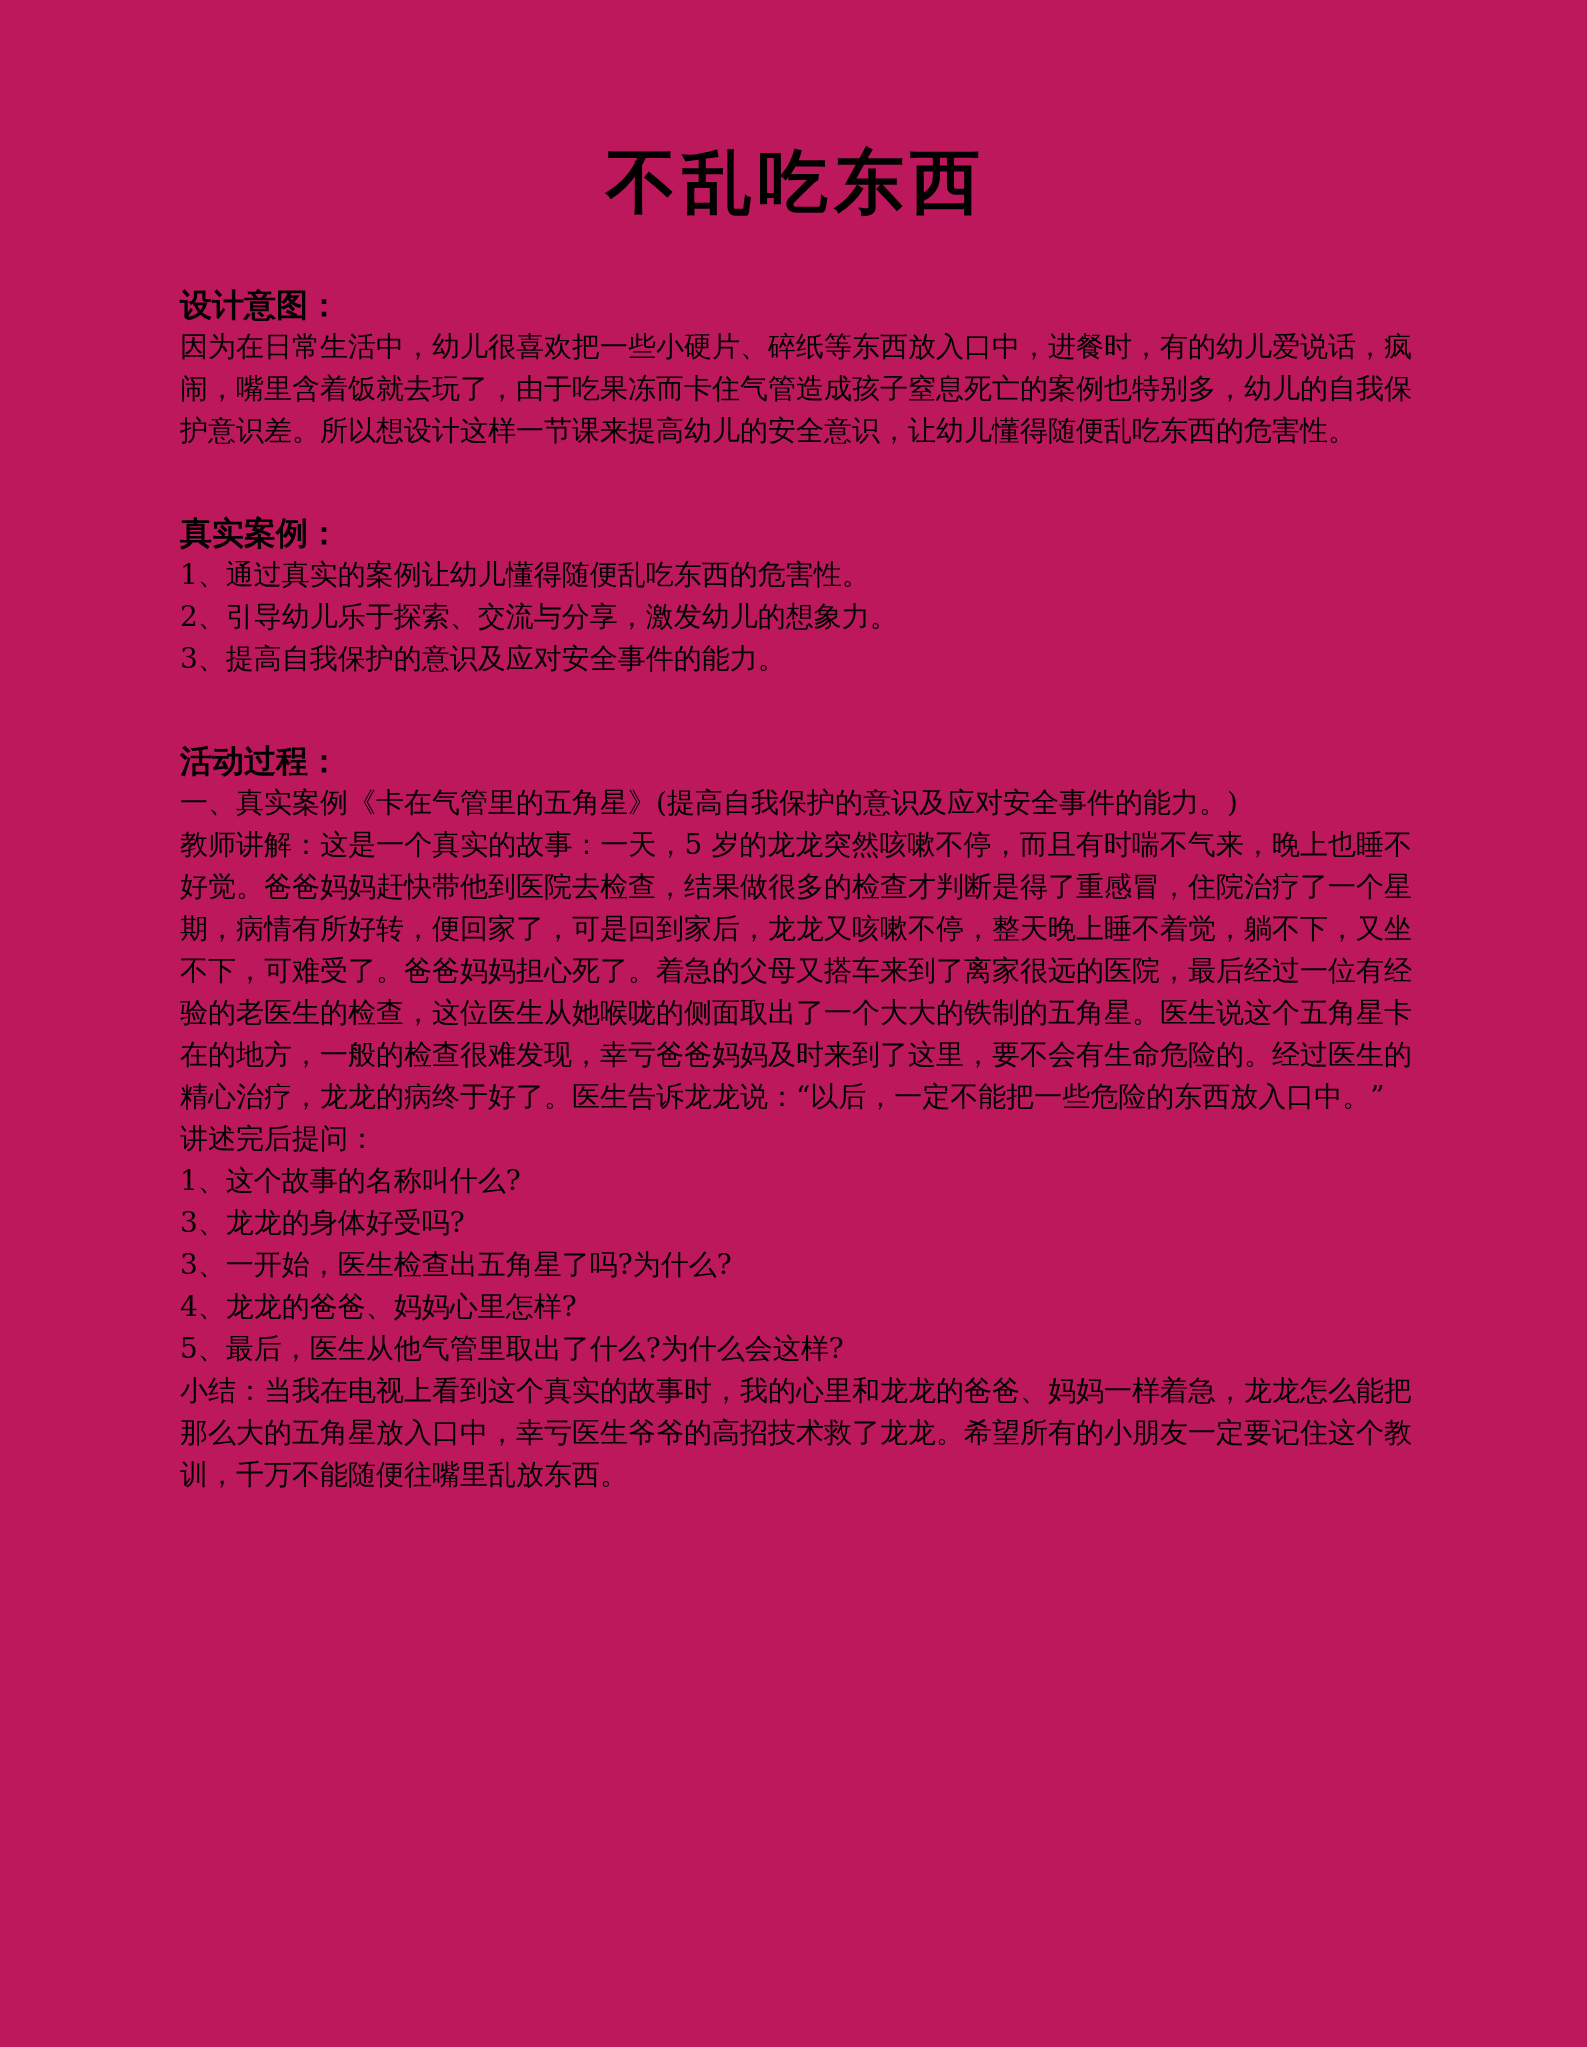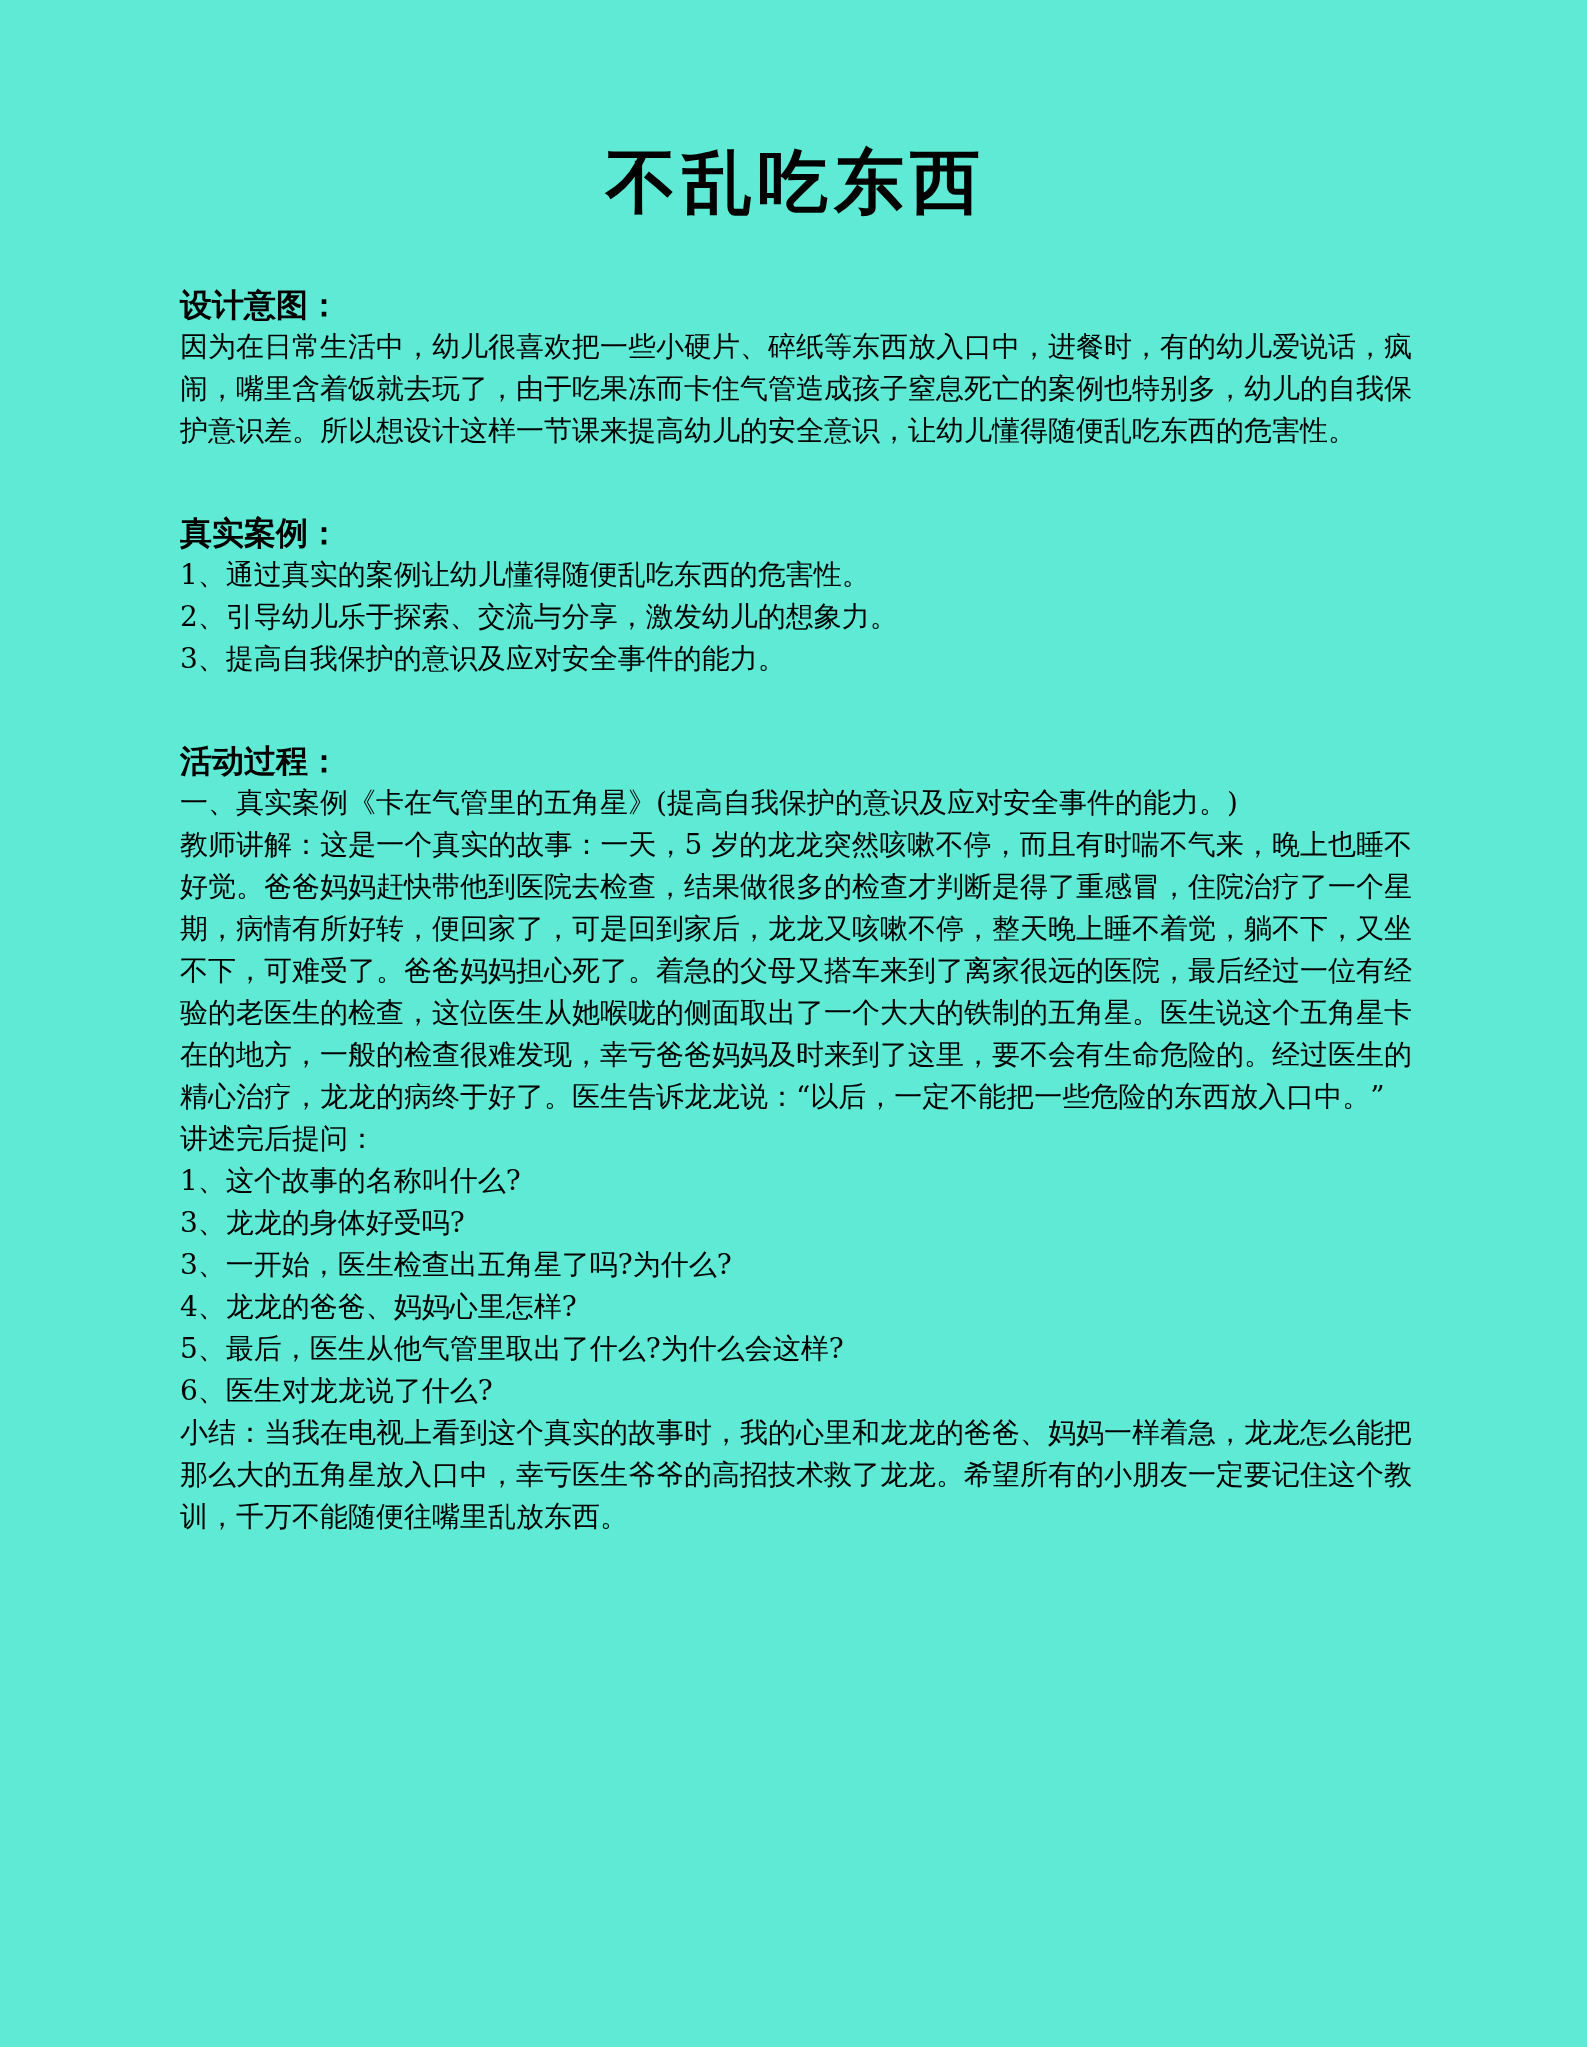--- a/index.html
+++ b/index.html
@@ -48,21 +48,21 @@
     font-size: 28px;
     line-height: 42px;
     text-align: justify;
     text-justify: inter-ideograph;
     word-break: break-all;
   }
 </style>
 </head>
 <body>
 
-<div class="page" style="background: #5eead4; color: rgb(0, 0, 0);">
+<div class="page" style="background: #be185d; color: rgb(0, 0, 0);">
   <div class="content">
     <h1 class="title">不乱吃东西</h1>
     <div id="sections">
         <section class="doc-section">
           <h2 class="section-heading">设计意图：</h2>
           <p class="doc-paragraph">因为在日常生活中，幼儿很喜欢把一些小硬片、碎纸等东西放入口中，进餐时，有的幼儿爱说话，疯闹，嘴里含着饭就去玩了，由于吃果冻而卡住气管造成孩子窒息死亡的案例也特别多，幼儿的自我保护意识差。所以想设计这样一节课来提高幼儿的安全意识，让幼儿懂得随便乱吃东西的危害性。</p>
         </section>
         <section class="doc-section">
           <h2 class="section-heading">真实案例：</h2>
           <p class="doc-paragraph">1、通过真实的案例让幼儿懂得随便乱吃东西的危害性。</p>
@@ -72,18 +72,17 @@
         <section class="doc-section">
           <h2 class="section-heading">活动过程：</h2>
           <p class="doc-paragraph">一、真实案例《卡在气管里的五角星》(提高自我保护的意识及应对安全事件的能力。)</p>
           <p class="doc-paragraph">教师讲解：这是一个真实的故事：一天，5 岁的龙龙突然咳嗽不停，而且有时喘不气来，晚上也睡不好觉。爸爸妈妈赶快带他到医院去检查，结果做很多的检查才判断是得了重感冒，住院治疗了一个星期，病情有所好转，便回家了，可是回到家后，龙龙又咳嗽不停，整天晚上睡不着觉，躺不下，又坐不下，可难受了。爸爸妈妈担心死了。着急的父母又搭车来到了离家很远的医院，最后经过一位有经验的老医生的检查，这位医生从她喉咙的侧面取出了一个大大的铁制的五角星。医生说这个五角星卡在的地方，一般的检查很难发现，幸亏爸爸妈妈及时来到了这里，要不会有生命危险的。经过医生的精心治疗，龙龙的病终于好了。医生告诉龙龙说：“以后，一定不能把一些危险的东西放入口中。”</p>
           <p class="doc-paragraph">讲述完后提问：</p>
           <p class="doc-paragraph">1、这个故事的名称叫什么?</p>
           <p class="doc-paragraph">3、龙龙的身体好受吗?</p>
           <p class="doc-paragraph">3、一开始，医生检查出五角星了吗?为什么?</p>
           <p class="doc-paragraph">4、龙龙的爸爸、妈妈心里怎样?</p>
           <p class="doc-paragraph">5、最后，医生从他气管里取出了什么?为什么会这样?</p>
-          <p class="doc-paragraph">6、医生对龙龙说了什么?</p>
           <p class="doc-paragraph">小结：当我在电视上看到这个真实的故事时，我的心里和龙龙的爸爸、妈妈一样着急，龙龙怎么能把那么大的五角星放入口中，幸亏医生爷爷的高招技术救了龙龙。希望所有的小朋友一定要记住这个教训，千万不能随便往嘴里乱放东西。</p>
         </section>
       </div>
   </div>
 </div>
 
 </body></html>

